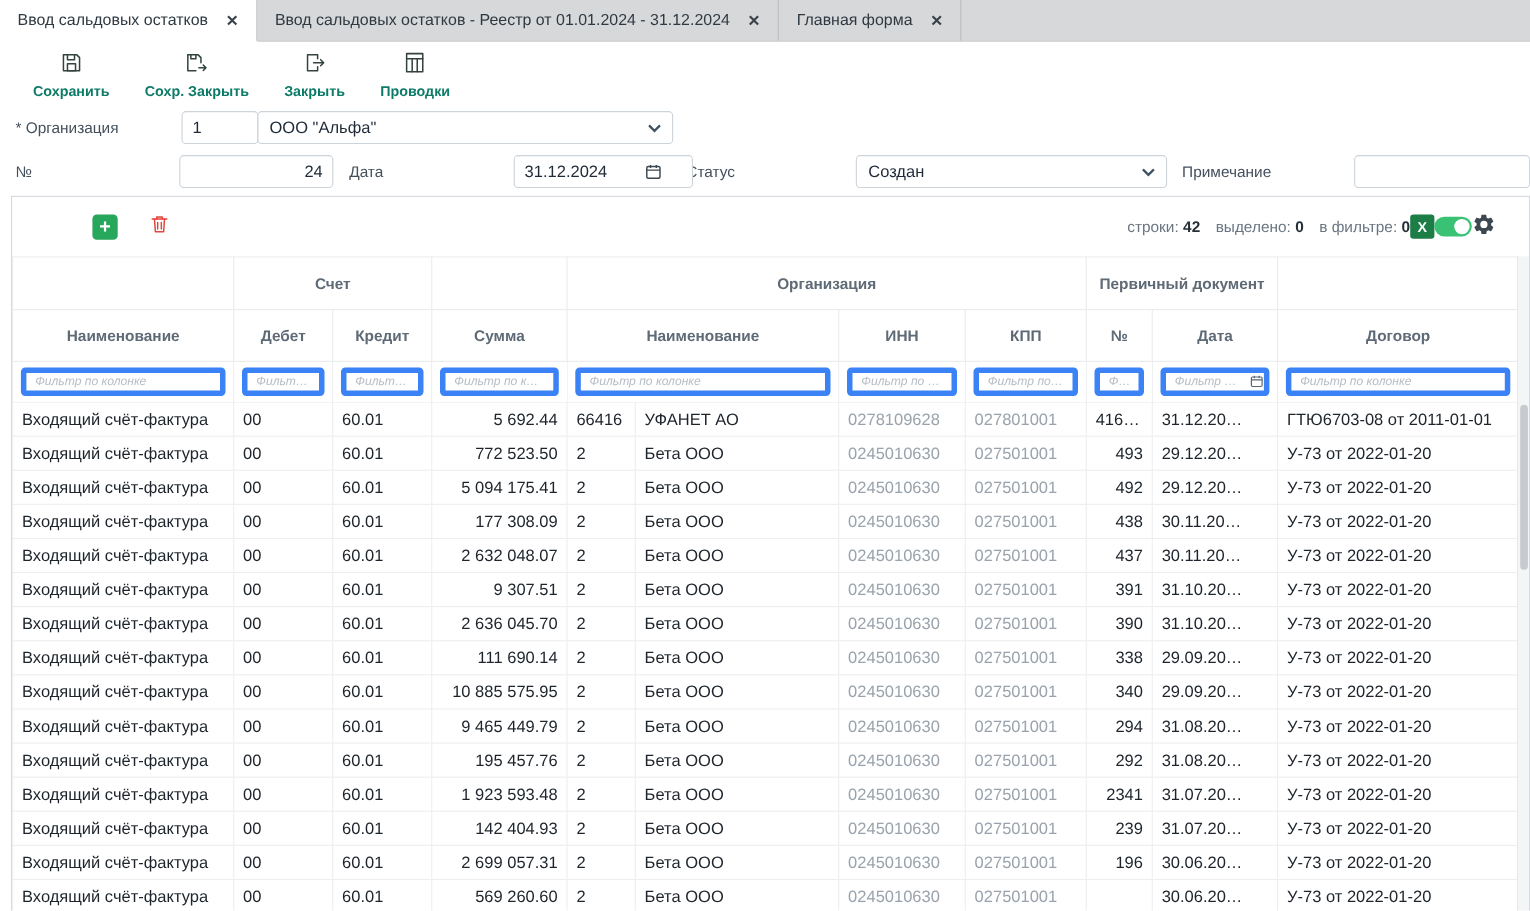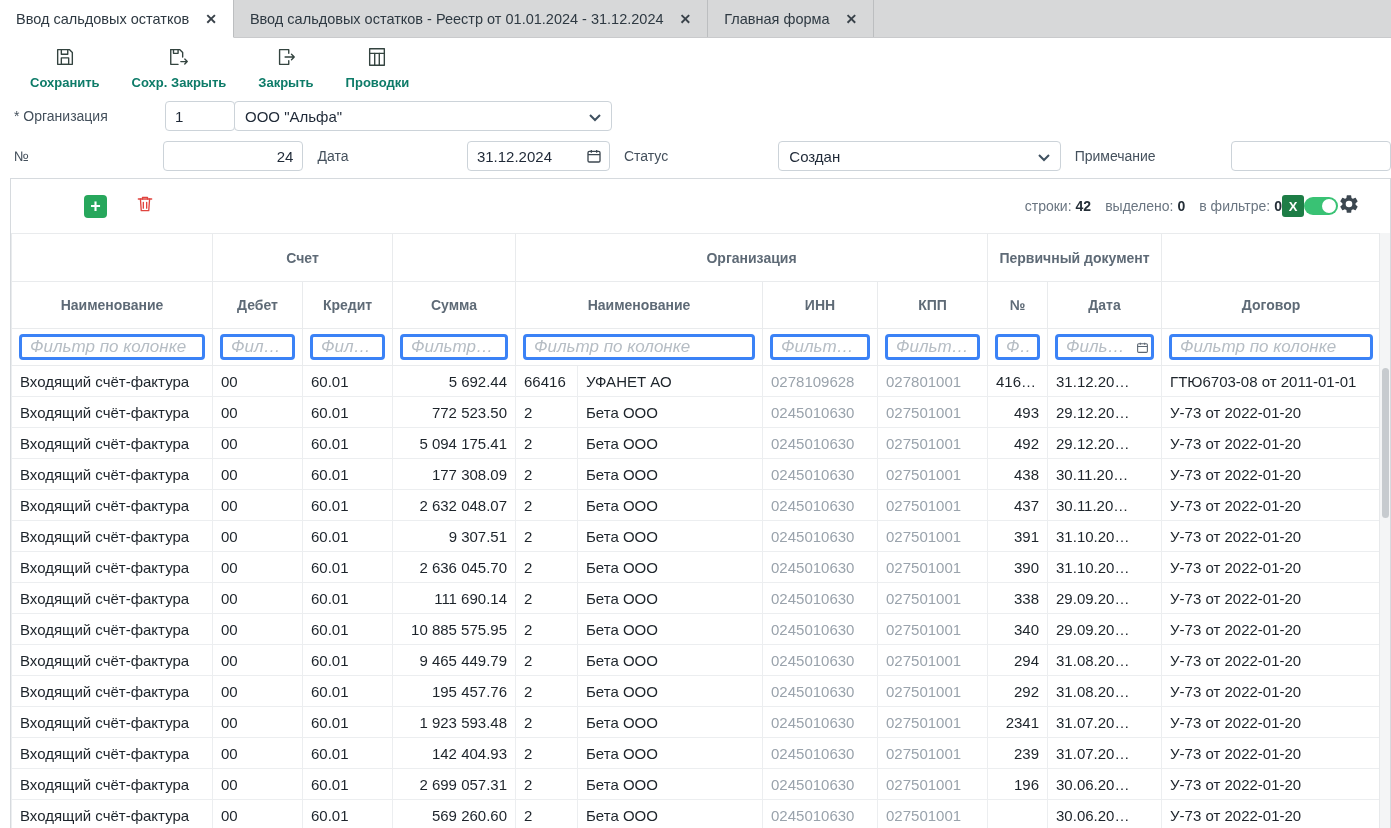--- a/index.html
+++ b/index.html
@@ -44,21 +44,21 @@
 .gear{cursor:pointer;display:flex}
 .gear svg{width:22px;height:22px;fill:#3c4750}
 
 
 .twrap{position:absolute;left:0;right:11px;top:54px;bottom:0;overflow:hidden}
 table{border-collapse:collapse;table-layout:fixed;width:1369px;background:#fff}
 th{font-weight:700;font-size:14px;color:#5e6a76;background:#fff;border:1px solid #e9ebed;overflow:hidden;white-space:nowrap}
 tr.grow th{height:48px}
 tr.crow th{height:47px}
 tr.frow td{height:37px;border:1px solid #e9ebed;padding:0 7px;position:relative;background:#fff}
-.fin{width:100%;height:26px;border:3px solid #3b82f6;border-radius:4px;padding:0 8px;font-size:17px;font-style:italic;color:#3c4750;font-family:inherit;text-overflow:ellipsis}
+.fin{width:100%;height:26px;border:5px solid #3b82f6;border-radius:4px;padding:0 8px;font-size:11px;font-style:italic;color:#3c4750;font-family:inherit;text-overflow:ellipsis}
 .fin::placeholder{color:#b6bdc4;opacity:1;font-style:italic}
 .fin.withcal{padding-right:24px}
 .fcal{position:absolute;right:12px;top:11px}
 tbody td{height:31px;font-size:15px;color:#1d242b;border-right:1px solid #eceef0;border-bottom:1px solid #eceef0;border-left:1px solid #eceef0;padding:0 8px;white-space:nowrap;overflow:hidden;text-overflow:ellipsis;background:#fff}
 td.r{text-align:right}
 td.g{color:#9aa3ac}
 
 
 .vsb{position:absolute;top:54px;right:0;bottom:0;width:11px;background:#f4f5f6;border-left:1px solid #e7e9eb}
 .vsb .thumb{position:absolute;left:2px;width:7px;border-radius:4px;background:#c7cbcf;top:135px;height:150px}
@@ -135,21 +135,21 @@
         </svg>
     </span>
   </div>
 </div>
 
 <div class="formrow r2">
   <div class="flabel" style="width:165px">№</div>
   <input class="in r" style="width: 140px;" value="24">
   <div class="flabel" style="width:165px">Дата</div>
   <div class="datebox" style="width:143px">
-    <input class="in" style="width: 143px; " value="31.12.2024">
+    <input class="in" style="width: 163px; " value="31.12.2024">
     <span class="cal">
       <svg width="16" height="16" viewBox="0 0 24 24" fill="none" stroke="#3c4750" stroke-width="2">
           <rect x="3" y="5" width="18" height="16" rx="2"></rect>
           <path d="M3 10h18M8 3v4M16 3v4"></path>
         </svg>
     </span>
   </div>
   <div class="flabel" style="width:170px">Статус</div>
   <div class="sel" style="width:285px">
     <span>Создан</span>

